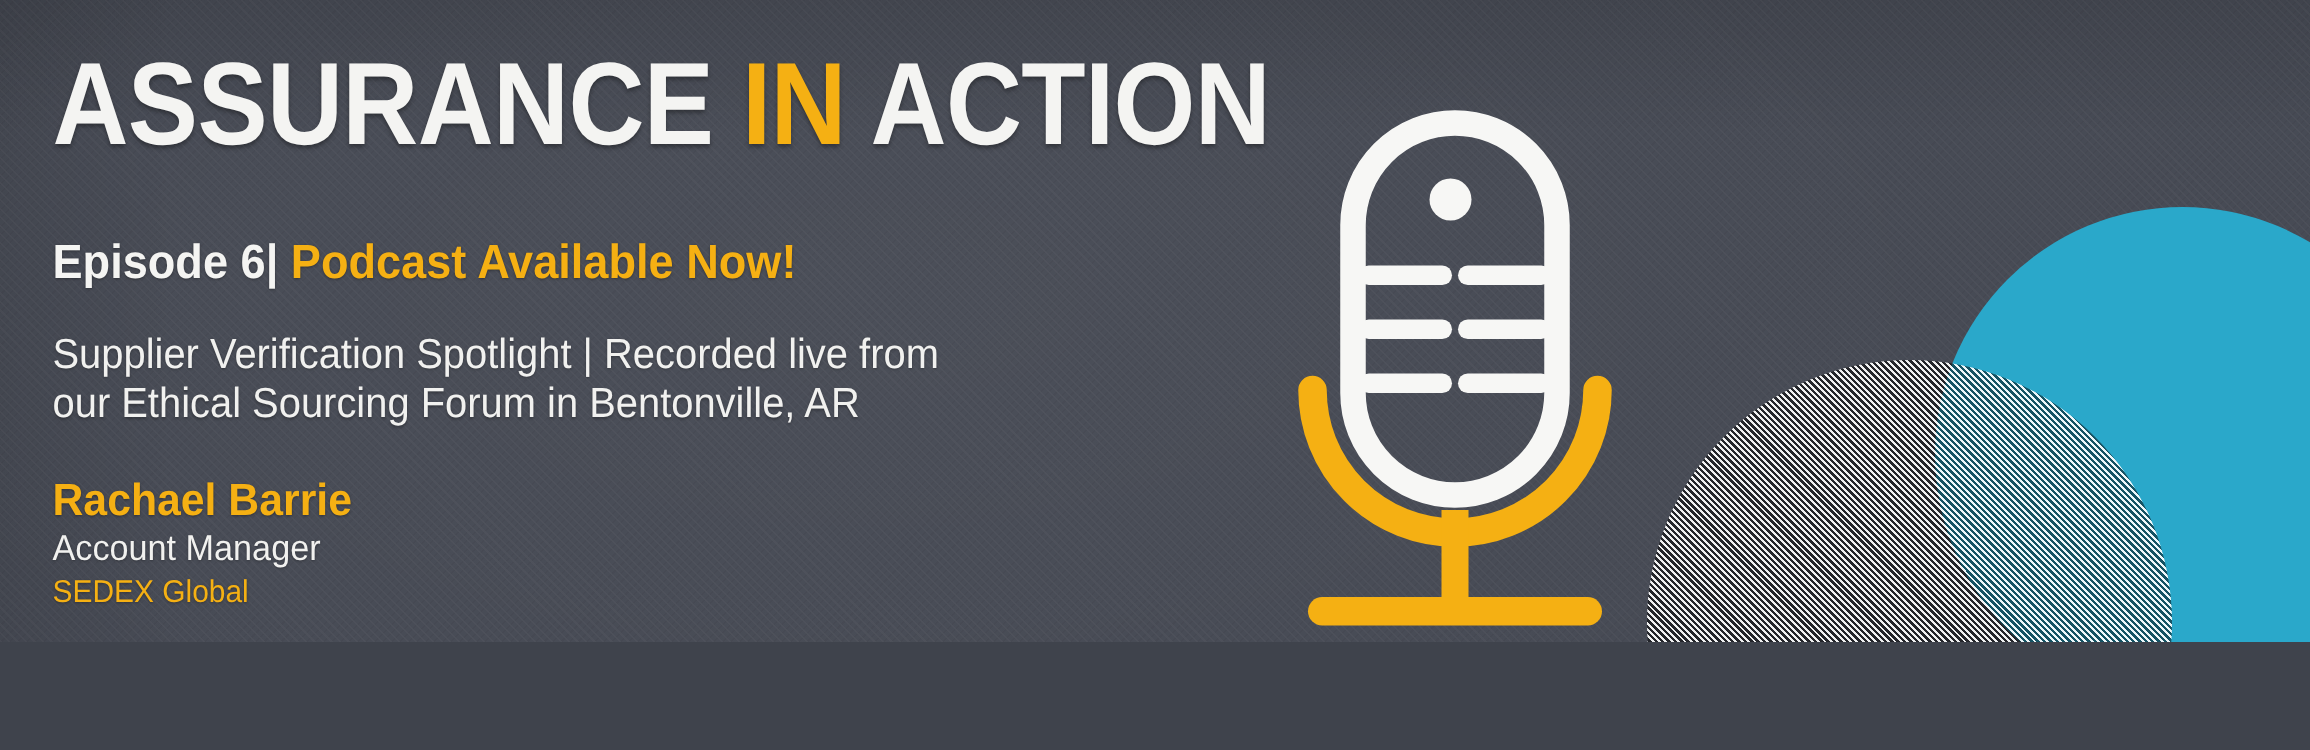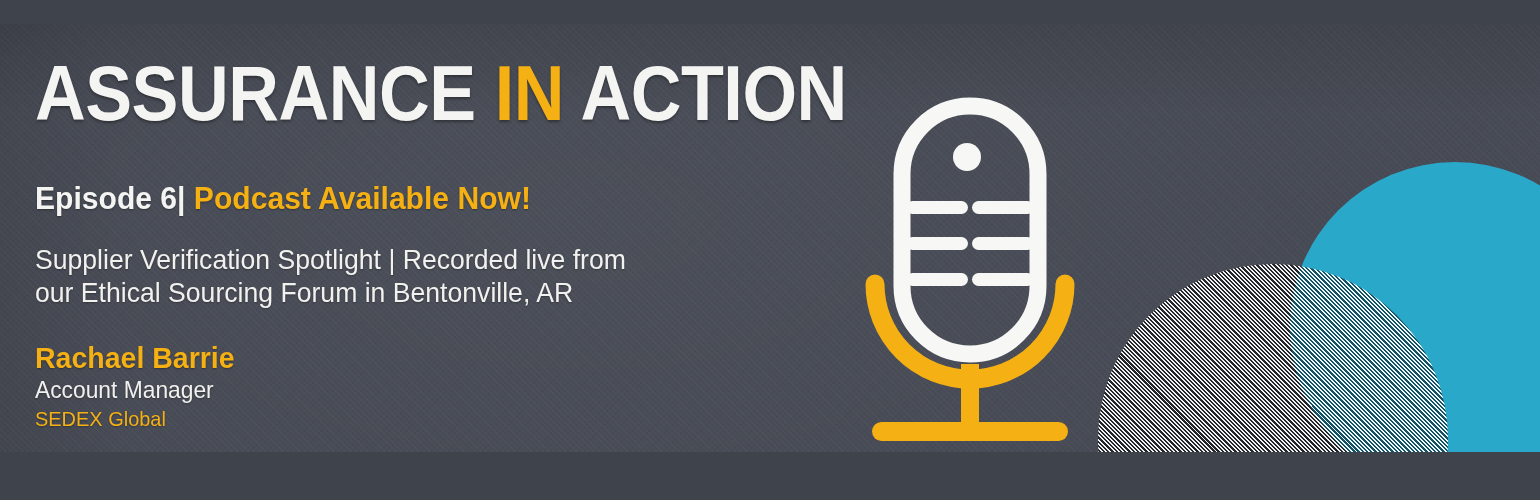--- a/index.html
+++ b/index.html
@@ -8,21 +8,20 @@
     padding: 0;
     background: #3f434c;
   }
   #banner {
     position: relative;
     width: 1540px;
     height: 428px;
     overflow: hidden;
     background: #474b55;
     font-family: "Liberation Sans", "DejaVu Sans", sans-serif;
-    margin-top: 24px;
     -webkit-font-smoothing: antialiased;
   }
 
   
   .bg-vignette {
     position: absolute;
     inset: 0;
     background:
       linear-gradient(180deg, rgba(0,0,0,0.10) 0px, rgba(0,0,0,0.0) 90px),
       linear-gradient(90deg, rgba(0,0,0,0.07) 0px, rgba(0,0,0,0.0) 120px),

